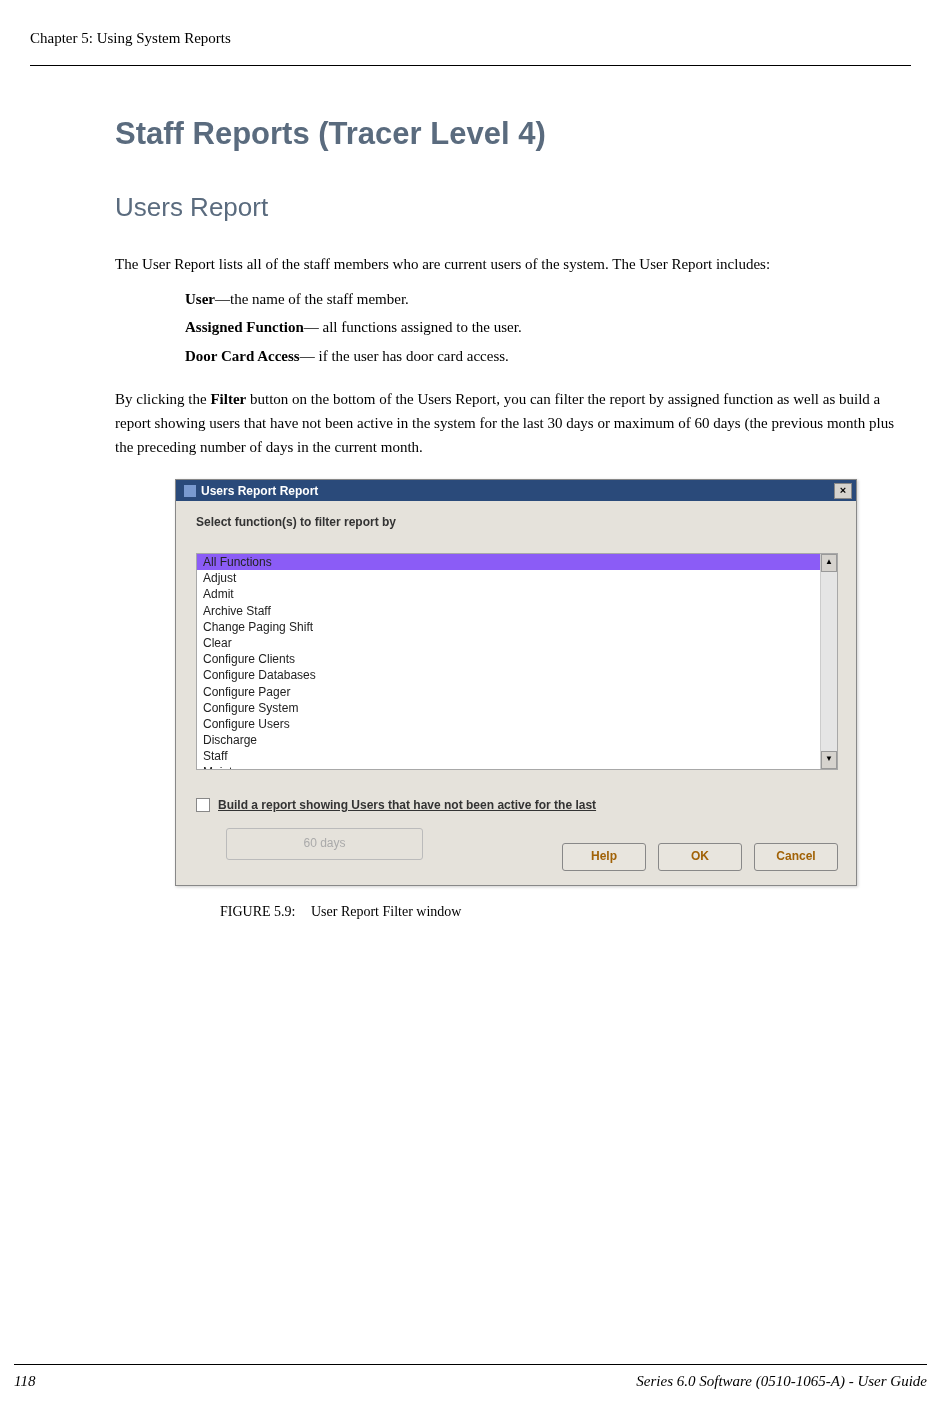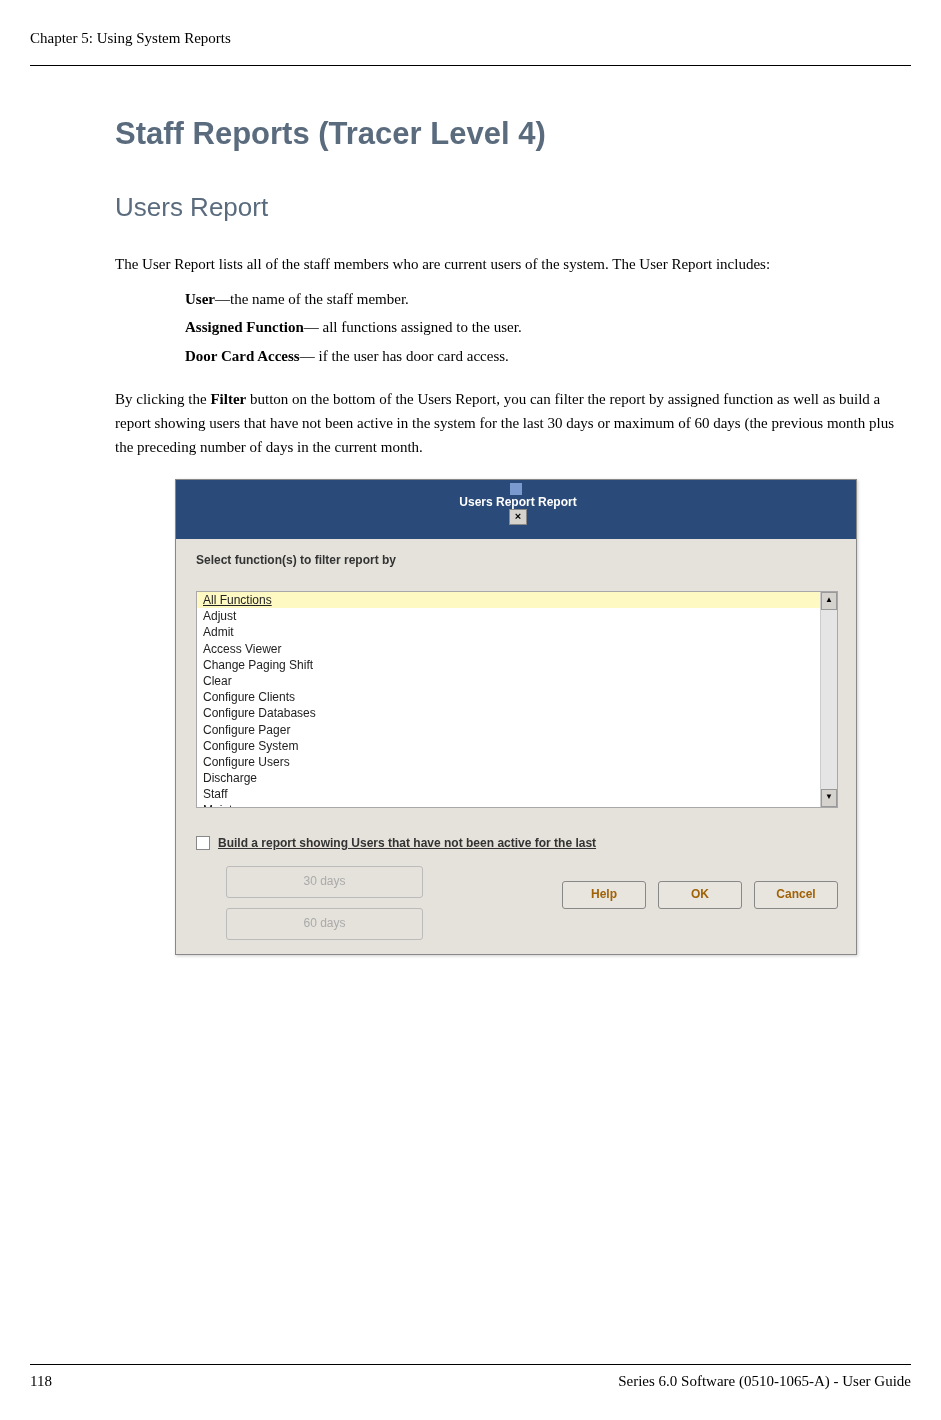--- a/index.html
+++ b/index.html
@@ -71,25 +71,24 @@
       border: 1px solid #888;
       background: #e5e2db;
       font-family: Arial, Helvetica, sans-serif;
       box-shadow: 1px 1px 3px rgba(0,0,0,0.2);
     }
     .dialog-titlebar {
       background: #2a4a7a;
       color: #fff;
       font-weight: bold;
       font-size: 12px;
-      padding: 3px 4px 14px 8px;
+      padding: 3px 4px 2px 8px;
       display: flex;
       align-items: center;
       justify-content: center;
-      flex-direction: column;
     }
     .dialog-titlebar .title-icon {
       margin-right: 5px;
       width: 12px;
       height: 12px;
       display: inline-block;
       background: #7a9acf;
     }
     .dialog-titlebar .title-text {
       flex: 1;
@@ -127,22 +126,21 @@
       flex: 1;
       overflow: hidden;
       font-size: 12px;
       line-height: 1.35;
       color: #222;
     }
     .listbox .item {
       padding: 0 6px;
     }
     .listbox .item.selected {
-      background: #fef9c3;
-      text-decoration: underline;
+      background: #8b5cf6;
     }
     .scrollbar {
       width: 16px;
       background: #e5e5e5;
       border-left: 1px solid #ccc;
       display: flex;
       flex-direction: column;
       justify-content: space-between;
     }
     .scroll-btn {
@@ -217,21 +215,22 @@
       font-size: 14px;
     }
     .figure-caption .fig-num {
       margin-right: 12px;
     }
     .page-footer {
       position: absolute;
       bottom: 30px;
       left: 0;
       right: 0;
-      padding: 0 30px;
+      padding: 0 14px;
+      font-style: italic;
     }
     .footer-rule {
       border: none;
       border-top: 1px solid #000;
       margin: 0 0 8px 0;
     }
     .footer-row {
       display: flex;
       justify-content: space-between;
       font-size: 15px;
@@ -275,21 +274,21 @@
         <span class="close-btn">×</span>
       </div>
       <div class="dialog-body">
         <div class="filter-label">Select function(s) to filter report by</div>
 
         <div class="listbox-wrap">
           <div class="listbox">
             <div class="item selected">All Functions</div>
             <div class="item">Adjust</div>
             <div class="item">Admit</div>
-            <div class="item">Access Viewer</div>
+            <div class="item">Archive Staff</div>
             <div class="item">Change Paging Shift</div>
             <div class="item">Clear</div>
             <div class="item">Configure Clients</div>
             <div class="item">Configure Databases</div>
             <div class="item">Configure Pager</div>
             <div class="item">Configure System</div>
             <div class="item">Configure Users</div>
             <div class="item">Discharge</div>
             <div class="item">Staff</div>
             <div class="item">Maintenance</div>
@@ -301,32 +300,35 @@
           </div>
         </div>
 
         <div class="checkbox-row">
           <span class="checkbox-box"></span>
           <span>Build a report showing Users that have not been active for the last</span>
         </div>
 
         <div class="bottom-row">
           <div class="days-col">
-            <div class="days-btn">30 days</div>
             <div class="days-btn">60 days</div>
           </div>
           <div class="action-btns">
             <div class="action-btn">Help</div>
             <div class="action-btn">OK</div>
             <div class="action-btn">Cancel</div>
           </div>
         </div>
       </div>
     </div>
 
+    <div class="figure-caption">
+      <span class="fig-num">FIGURE 5.9:</span>
+      <span>User Report Filter window</span>
+    </div>
   </div>
 </div>
 
 <div class="page-footer">
   <hr class="footer-rule">
   <div class="footer-row">
     <span>118</span>
     <span>Series 6.0 Software (0510-1065-A) - User Guide</span>
   </div>
 </div>

